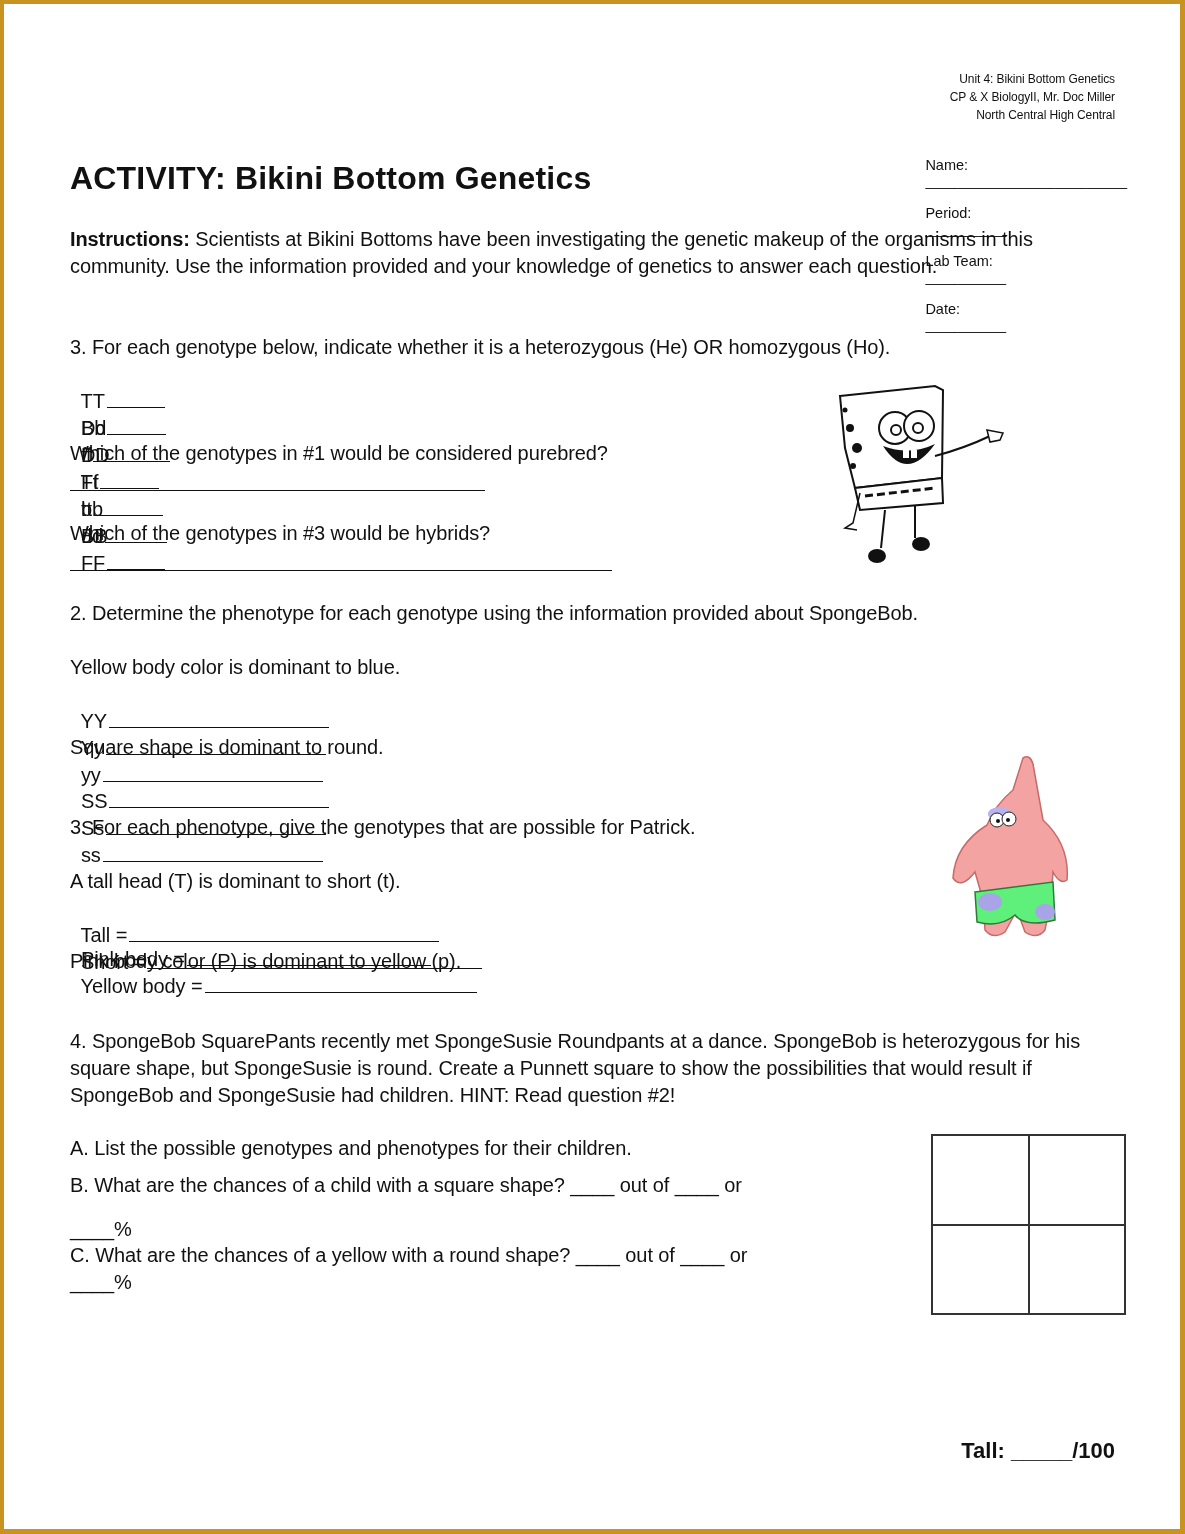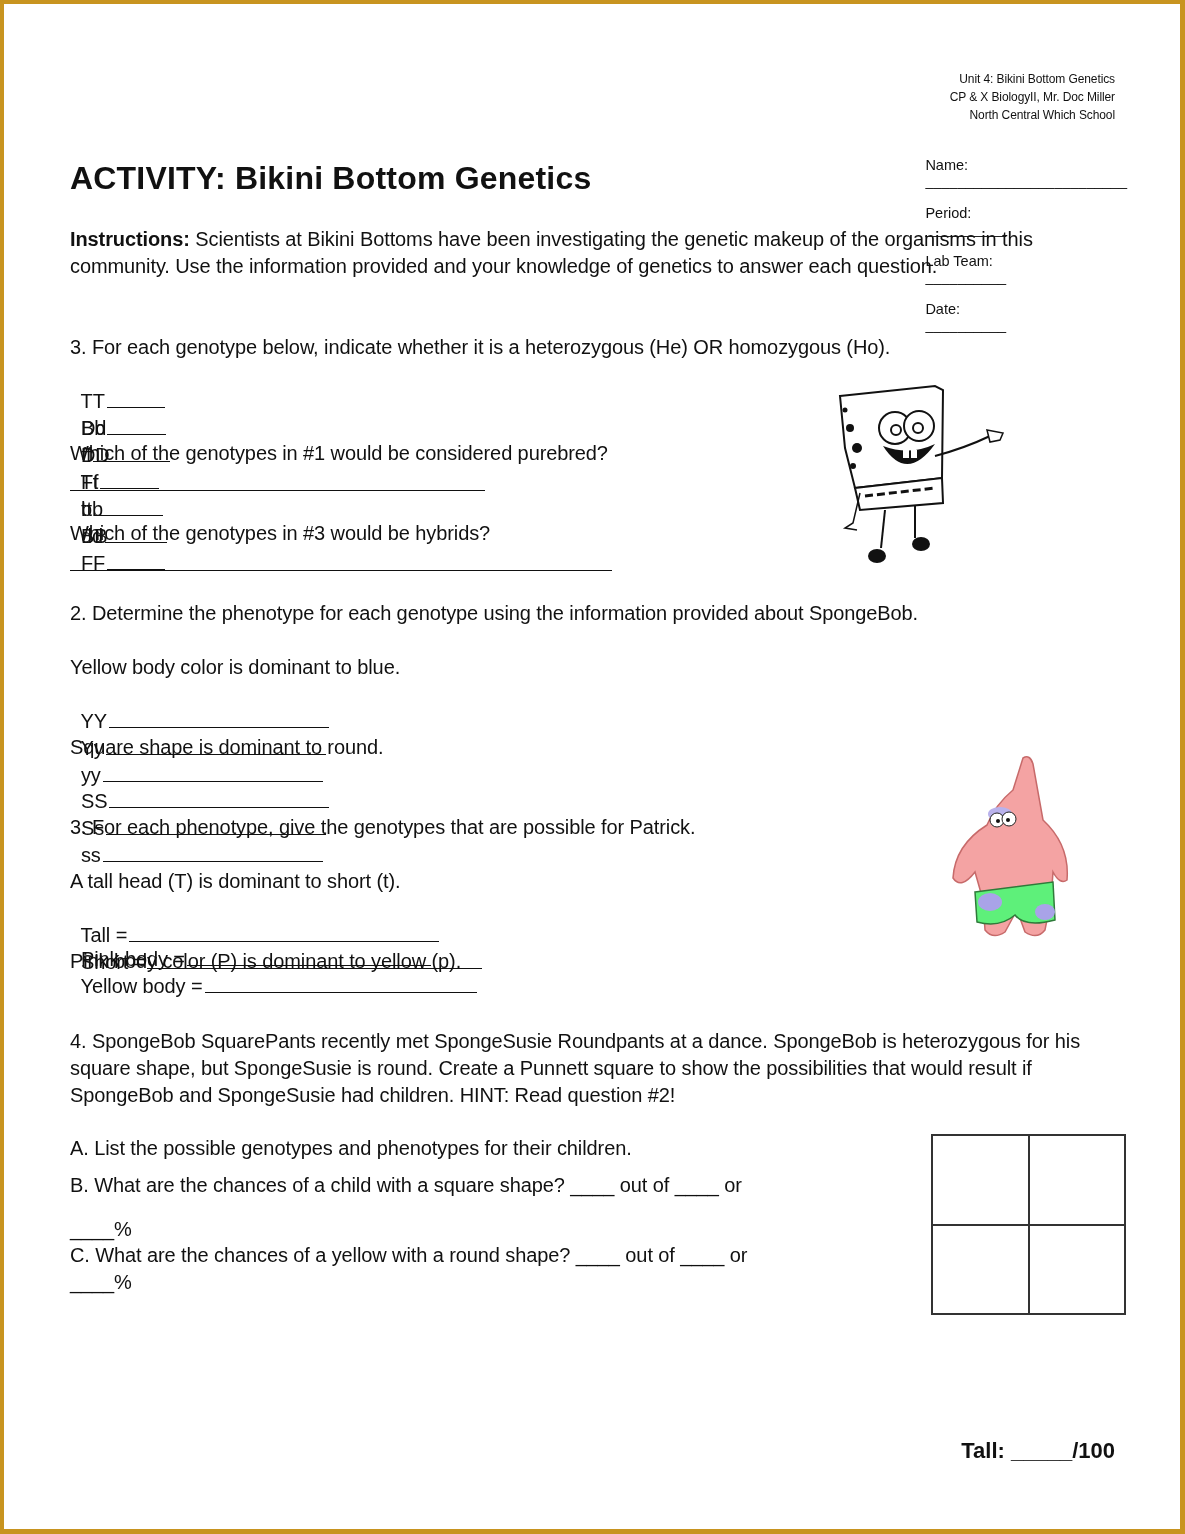--- a/index.html
+++ b/index.html
@@ -30,21 +30,21 @@
     .grade { right: 70px; top: 1438px; font-size: 22px; font-weight: bold; }
     svg { position: absolute; }
   </style>
 </head>
 <body>
 
 <div class="frame"></div>
 
 <div class="abs hdr" style="top:70px;">Unit 4: Bikini Bottom Genetics</div>
 <div class="abs hdr" style="top:88px;">CP &amp; X BiologyII, Mr. Doc Miller</div>
-<div class="abs hdr" style="top:106px;">North Central Which School</div>
+<div class="abs hdr" style="top:106px;">North Central High Central</div>
 
 <div class="abs meta-row">
   <span>Name:</span>
   <span>_________________________</span>
   <span> </span>
   <span>Period:</span>
   <span>__________</span>
   <span> </span>
   <span>Lab Team:</span>
   <span>__________</span>

